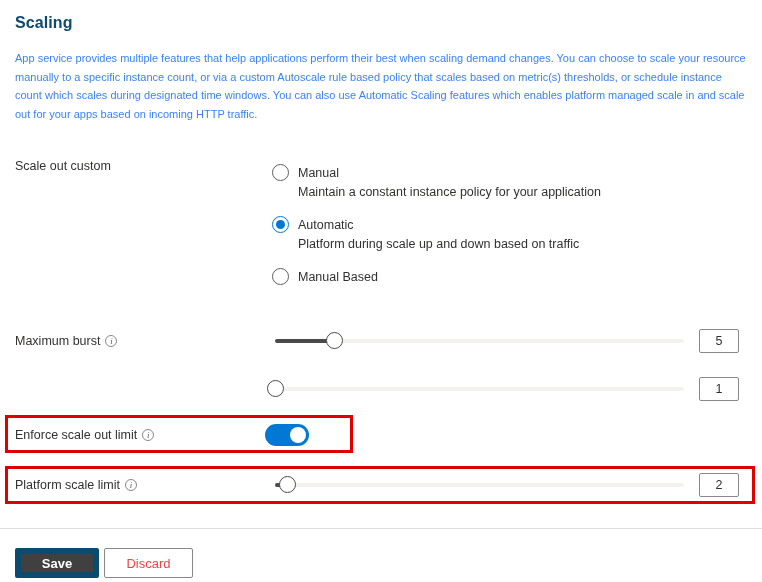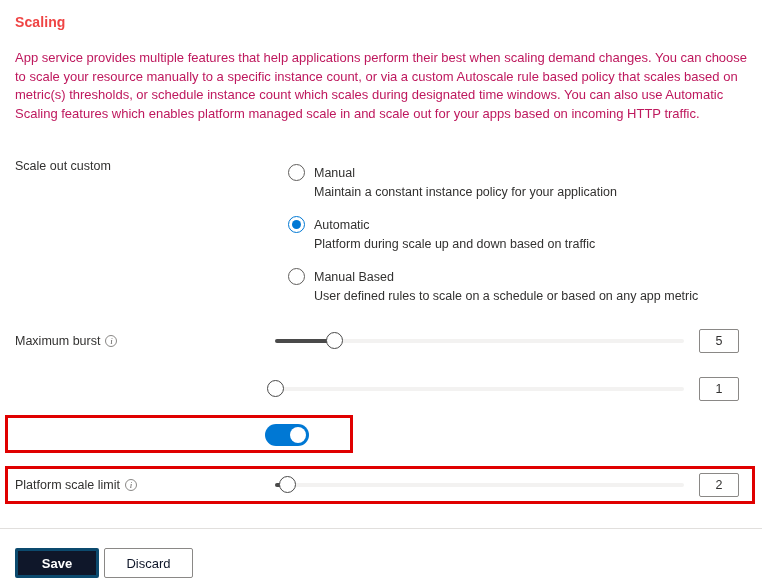--- a/index.html
+++ b/index.html
@@ -18,34 +18,34 @@
     width: 762px;
     height: 582px;
     background: #ffffff;
   }
 
   
   .page-title {
     position: absolute;
     left: 15px;
     top: 14px;
-    font-size: 14px;
+    font-size: 16px;
     font-weight: 700;
-    color: #ef4444;
+    color: #0c4a6e;
     letter-spacing: 0.1px;
   }
 
   .description {
     position: absolute;
     left: 15px;
     top: 49px;
     width: 736px;
-    font-size: 13px;
+    font-size: 11px;
     line-height: 18.6px;
-    color: #be185d;
+    color: #3b82f6;
   }
 
   .doc-link {
     position: absolute;
     left: 15px;
     top: 123px;
     font-size: 12.5px;
     line-height: 18px;
     color: #0078d4;
     text-decoration: none;
@@ -86,21 +86,21 @@
     font-size: 9px;
     font-style: italic;
     line-height: 12px;
     color: #605e5c;
     font-family: "Liberation Serif", serif;
   }
 
   
   .radio-row {
     position: absolute;
-    left: 288px;
+    left: 272px;
   }
   .radio-main {
     display: flex;
     align-items: center;
     cursor: pointer;
   }
   .radio-circle {
     width: 17px;
     height: 17px;
     border-radius: 50%;
@@ -225,27 +225,27 @@
     border-radius: 2px;
     font-size: 13px;
     font-weight: 600;
     cursor: pointer;
     display: flex;
     align-items: center;
     justify-content: center;
     user-select: none;
   }
   .btn-primary {
-    background: #0f172a;
+    background: #404040;
     color: #ffffff;
-    border: 3px solid #0c4a6e;
+    border: 6px solid #0c4a6e;
   }
   .btn-secondary {
     background: #ffffff;
-    color: #0f172a;
+    color: #ef4444;
     border: 1px solid #8a8886;
     font-weight: 400;
   }
 </style>
 </head>
 <body>
 
 <div id="root">
 
   <div class="page-title">Scaling</div>
@@ -269,40 +269,42 @@
       <span class="radio-label">Automatic</span>
     </div>
     <div class="radio-desc">Platform during scale up and down based on traffic</div>
   </div>
 
   <div class="radio-row" style="top:268px;">
     <div class="radio-main">
       <span class="radio-circle"></span>
       <span class="radio-label">Manual Based</span>
     </div>
-    <div class="radio-desc">User defined rules to scale on a schedule or based on any app metric</div>
   </div>
 
   <div class="field-label" style="left:15px; top:334px;">
     <span>Maximum burst</span><span class="info-icon"></span>
   </div>
   <div class="slider" style="left:275px; top:332px; width:409px;">
     <div class="slider-track"></div>
     <div class="slider-fill" style="width:59px;"></div>
     <div class="slider-thumb" style="left:59px;"></div>
   </div>
   <div class="value-box" style="left:699px; top:329px;">5</div>
 
   <div class="slider" style="left:275px; top:380px; width:409px;">
     <div class="slider-track"></div>
     <div class="slider-fill" style="width:0px;"></div>
     <div class="slider-thumb" style="left:0px;"></div>
   </div>
   <div class="value-box" style="left:699px; top:377px;">1</div>
 
+  <div class="field-label" style="left:15px; top:428px;">
+    <span>Enforce scale out limit</span><span class="info-icon"></span>
+  </div>
   <div class="toggle" style="left:265px; top:424px;">
     <div class="toggle-knob"></div>
   </div>
   <div class="highlight" style="left:5px; top:415px; width:348px; height:38px;"></div>
 
   <div class="field-label" style="left:15px; top:478px;">
     <span>Platform scale limit</span><span class="info-icon"></span>
   </div>
   <div class="slider" style="left:275px; top:476px; width:409px;">
     <div class="slider-track"></div>

